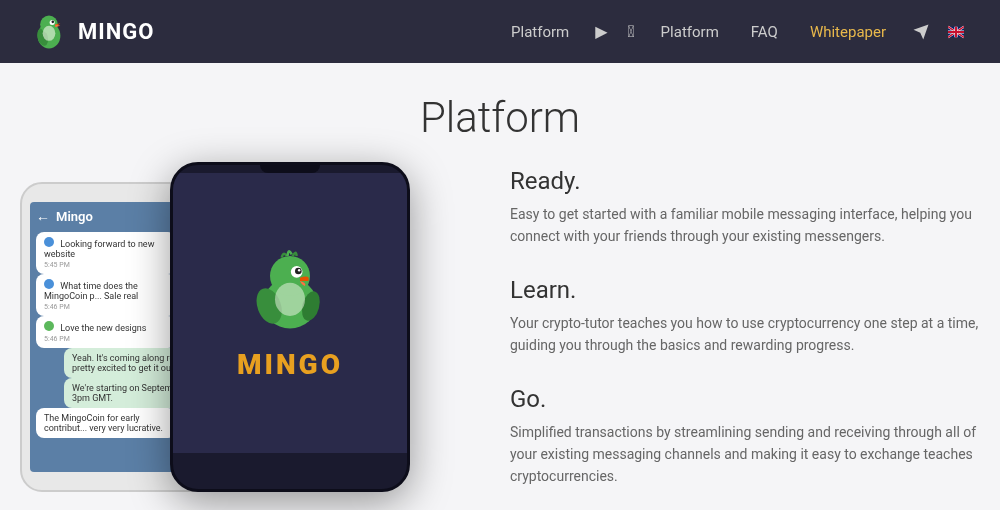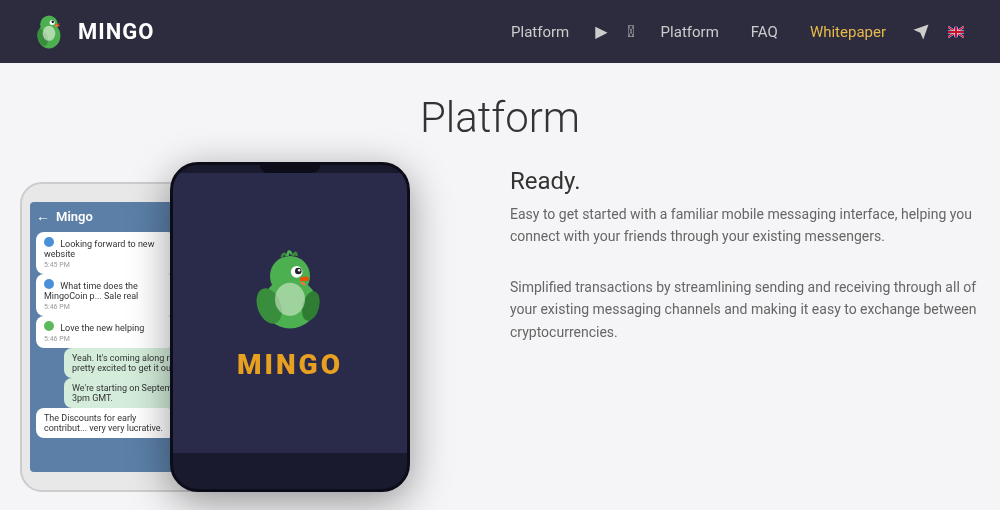--- a/index.html
+++ b/index.html
@@ -284,31 +284,31 @@
               <span>Looking forward to new website</span>
               <div class="chat-time">5:45 PM</div>
             </div>
             <div class="chat-bubble">
               <span class="chat-icon"></span>
               <span>What time does the MingoCoin p... Sale real</span>
               <div class="chat-time">5:46 PM</div>
             </div>
             <div class="chat-bubble">
               <span class="chat-icon green"></span>
-              <span>Love the new helping</span>
+              <span>Love the new designs</span>
               <div class="chat-time">5:46 PM</div>
             </div>
             <div class="chat-bubble sent">
               <span>Yeah. It's coming along real... pretty excited to get it out.</span>
             </div>
             <div class="chat-bubble sent">
               <span>We're starting on September... 3pm GMT.</span>
             </div>
             <div class="chat-bubble">
-              <span>The Discounts for early contribut... very very lucrative.</span>
+              <span>The MingoCoin for early contribut... very very lucrative.</span>
             </div>
           </div>
         </div>
       </div>
 
       <div class="phone-front">
         <div class="phone-front-notch"></div>
         <div class="phone-front-screen">
 
           <svg class="mingo-parrot-svg" viewBox="0 0 120 100" xmlns="http://www.w3.org/2000/svg">
@@ -339,18 +339,23 @@
         </div>
       </div>
     </div>
 
     <div class="platform-features">
       <div class="feature-item">
         <h2 class="feature-title">Ready.</h2>
         <p class="feature-desc">Easy to get started with a familiar mobile messaging interface, helping you connect with your friends through your existing messengers.</p>
       </div>
       <div class="feature-item">
-        <p class="feature-desc">Simplified transactions by streamlining sending and receiving through all of your existing messaging channels and making it easy to exchange between cryptocurrencies.</p>
+        <h2 class="feature-title">Learn.</h2>
+        <p class="feature-desc">Your crypto-tutor teaches you how to use cryptocurrency one step at a time, guiding you through the basics and rewarding progress.</p>
+      </div>
+      <div class="feature-item">
+        <h2 class="feature-title">Go.</h2>
+        <p class="feature-desc">Simplified transactions by streamlining sending and receiving through all of your existing messaging channels and making it easy to exchange teaches cryptocurrencies.</p>
       </div>
     </div>
 
   </div>
 </div>
 
 </body></html>

